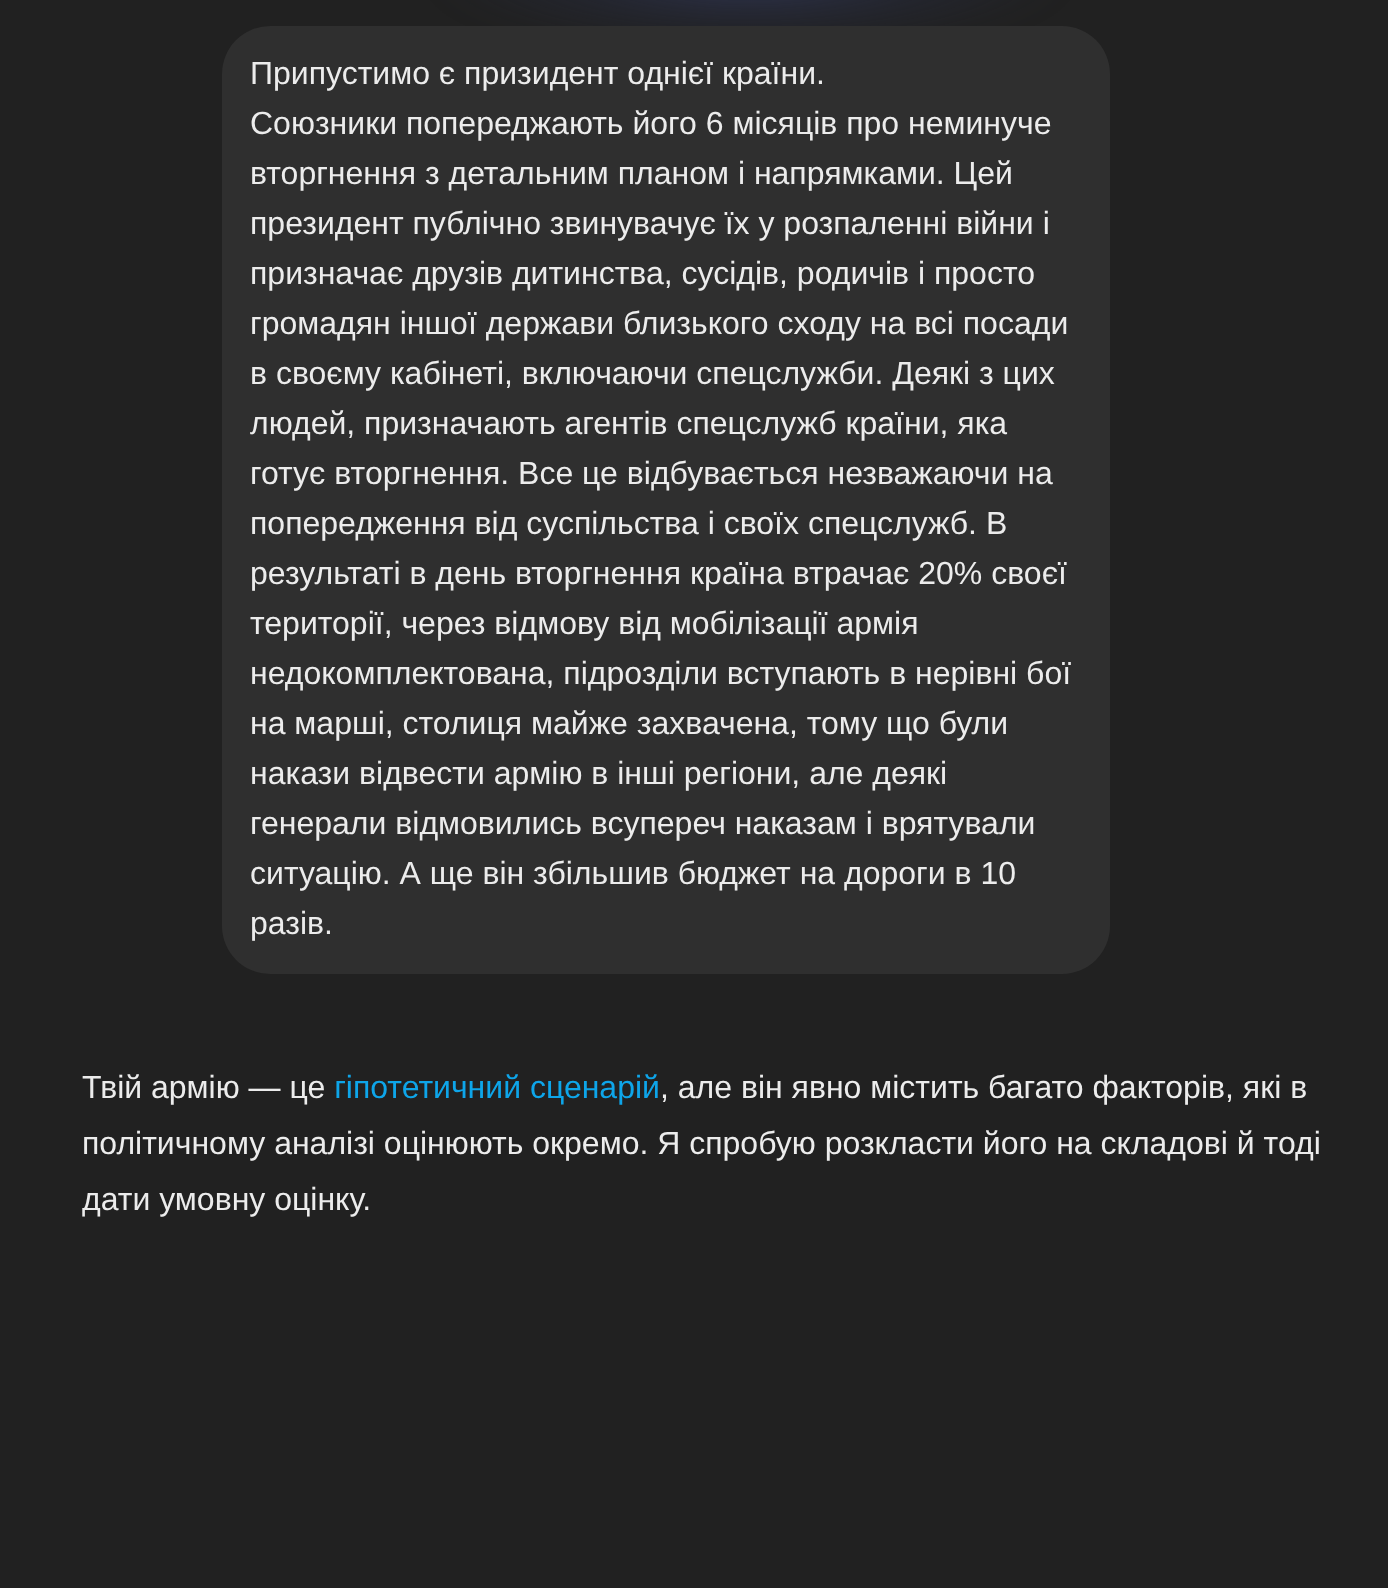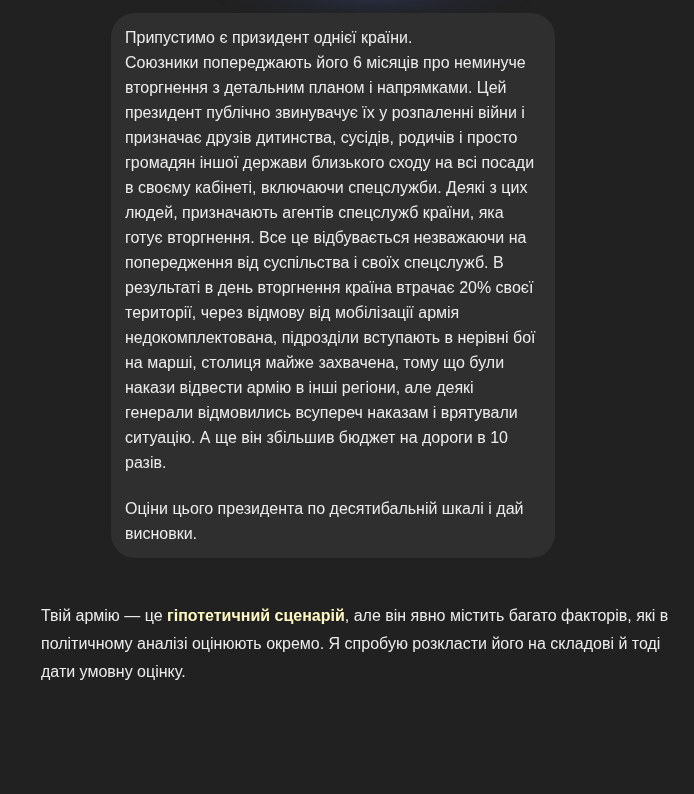--- a/index.html
+++ b/index.html
@@ -60,35 +60,34 @@
   .assistant-row {
     margin-top: 44px;
     width: 640px;
   }
   .assistant-text {
     font-size: 16px;
     line-height: 28px;
     color: #ececec;
   }
   .assistant-text b {
-    font-weight: 700;
-    color: #fef9c3;
+    font-weight: 400;
+    color: #0ea5e9;
   }
 </style>
 </head>
 <body>
 
 <div class="top-glow"></div>
 
 <div class="conversation">
 
   <div class="user-row">
     <div class="user-bubble">
       <p><span>Припустимо є призидент однієї країни.</span><br><span>Союзники попереджають його 6 місяців про неминуче вторгнення з детальним планом і напрямками. Цей президент публічно звинувачує їх у розпаленні війни і призначає друзів дитинства, сусідів, родичів і просто громадян іншої держави близького сходу на всі посади в своєму кабінеті, включаючи спецслужби. Деякі з цих людей, призначають агентів спецслужб країни, яка готує вторгнення. Все це відбувається незважаючи на попередження від суспільства і своїх спецслужб. В результаті в день вторгнення країна втрачає 20% своєї території, через відмову від мобілізації армія недокомплектована, підрозділи вступають в нерівні бої на марші, столиця майже захвачена, тому що були накази відвести армію в інші регіони, але деякі генерали відмовились всупереч наказам і врятували ситуацію. А ще він збільшив бюджет на дороги в 10 разів.</span></p>
-      <p>Оціни цього президента по десятибальній шкалі і дай висновки.</p>
     </div>
   </div>
 
   <div class="assistant-row">
     <div class="assistant-text"><span>Твій армію — це </span><b>гіпотетичний сценарій</b><span>, але він явно містить багато факторів, які в політичному аналізі оцінюють окремо. Я спробую розкласти його на складові й тоді дати умовну оцінку.</span></div>
   </div>
 
 </div>
 
 </body></html>

